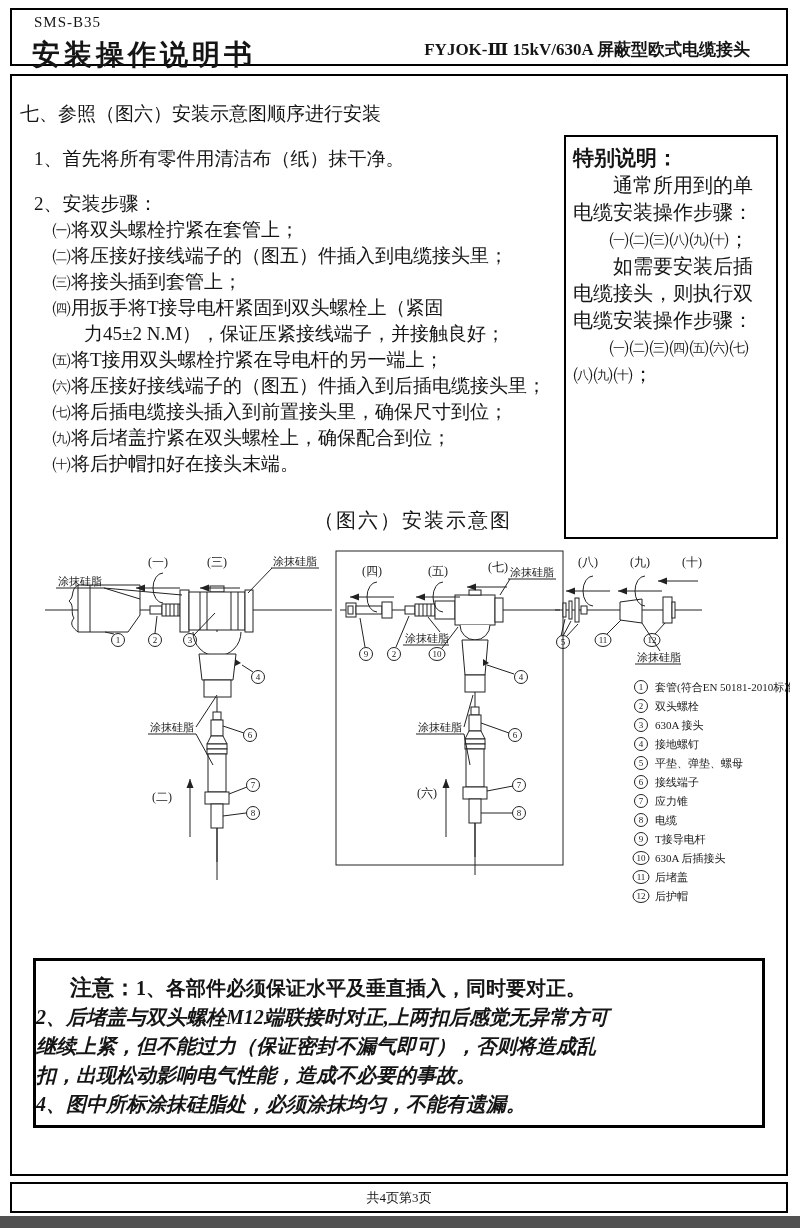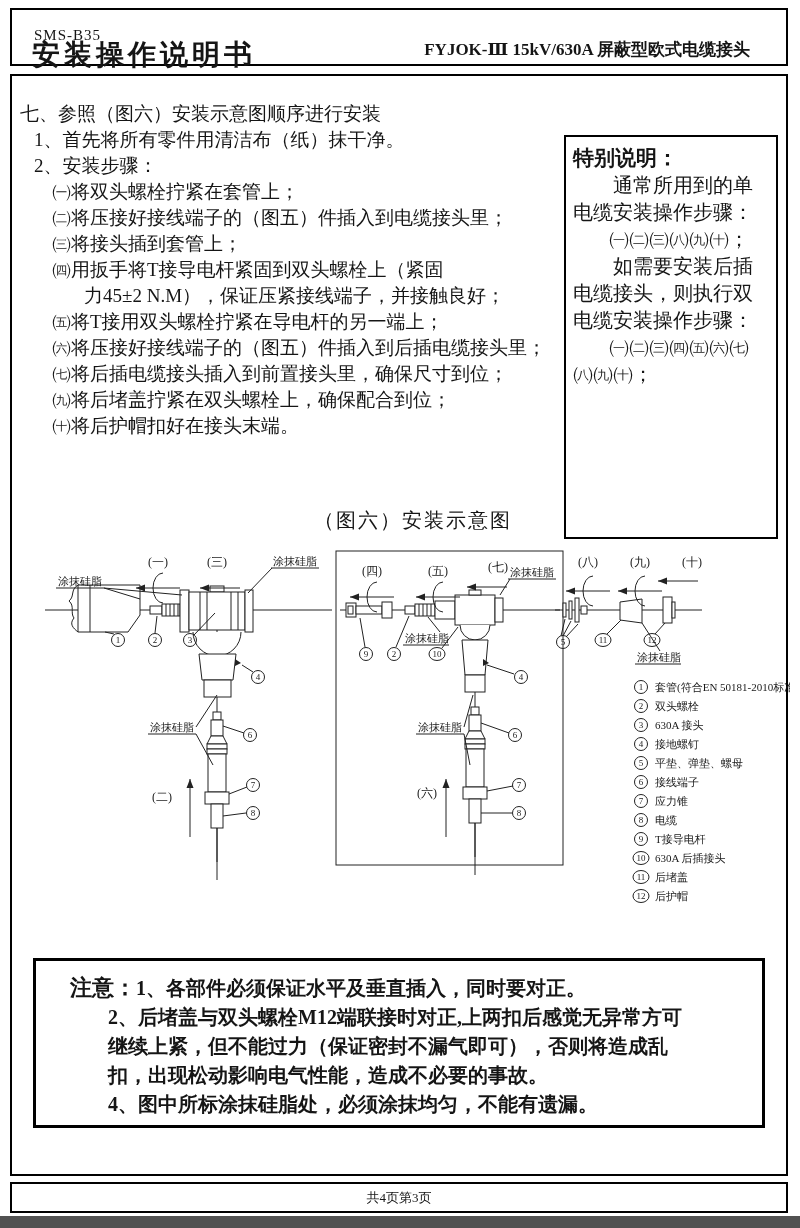--- a/index.html
+++ b/index.html
@@ -1,28 +1,28 @@
 <!DOCTYPE html>
 <html><head>
 <meta charset="utf-8">
 <style>
   html,body{margin:0;padding:0;background:#ffffff;}
   .page{position:relative;width:800px;height:1228px;background:#fff;overflow:hidden;
         font-family:"Liberation Serif","DejaVu Serif",serif;color:#151515;}
   .box{position:absolute;border:2px solid #000;box-sizing:border-box;}
   
   .header-box{left:10px;top:8px;width:778px;height:58px;}
-  .doc-code{position:absolute;left:22px;top:17px;font-size:15px;letter-spacing:1px;}
+  .doc-code{position:absolute;left:22px;top:4px;font-size:15px;letter-spacing:1px;}
   .doc-title{position:absolute;left:20px;top:26px;font-size:28px;font-weight:bold;letter-spacing:4px;}
   .product-title{position:absolute;right:36px;top:28px;font-size:17px;font-weight:bold;}
   
   .main-box{left:10px;top:74px;width:778px;height:1102px;}
   
   .body-text{position:absolute;left:20px;top:101px;width:548px;font-size:19px;line-height:26px;white-space:nowrap;}
-  .body-text .item{padding-left:14px;}
+  .body-text .item{padding-left:14px;margin-top:19px;}
   .body-text .step{padding-left:32px;}
   .body-text .cont{padding-left:64px;}
   
   .special-note{left:564px;top:135px;width:214px;height:404px;padding:8px 7px 0 7px;
                 font-size:20px;line-height:27px;}
   .sn-title{font-size:21px;font-weight:bold;}
   .ind2{text-indent:2em;}
   .ind18{text-indent:1.8em;}
   
   .figure-title{position:absolute;left:63px;top:507px;width:700px;text-align:center;
@@ -35,21 +35,21 @@
   .diagram .legtxt{font-size:11px;}
   .diagram line,.diagram path,.diagram polygon,.diagram rect,.diagram circle,.diagram ellipse
       {stroke:#222;stroke-width:1;fill:none;}
   .diagram .part{fill:#fff;}
   .diagram .ah{fill:#222;stroke:none;}
   
   .notice{left:33px;top:958px;width:732px;height:170px;border-width:3px;
           font-size:20px;font-weight:bold;line-height:29px;padding-top:12px;}
   .notice .l1{padding-left:12px;margin-left:22px;}
   .notice .n-label{font-size:22px;}
-  .notice .cont{padding-left:72px;}
+  .notice .cont{font-style:italic;}
   
   .footer-box{left:10px;top:1182px;width:778px;height:31px;text-align:center;
               font-size:13px;line-height:28px;}
   .bottom-bar{position:absolute;left:0;top:1216px;width:800px;height:12px;background:#515151;}
 </style>
 </head>
 <body>
 
 <div class="page">
 

